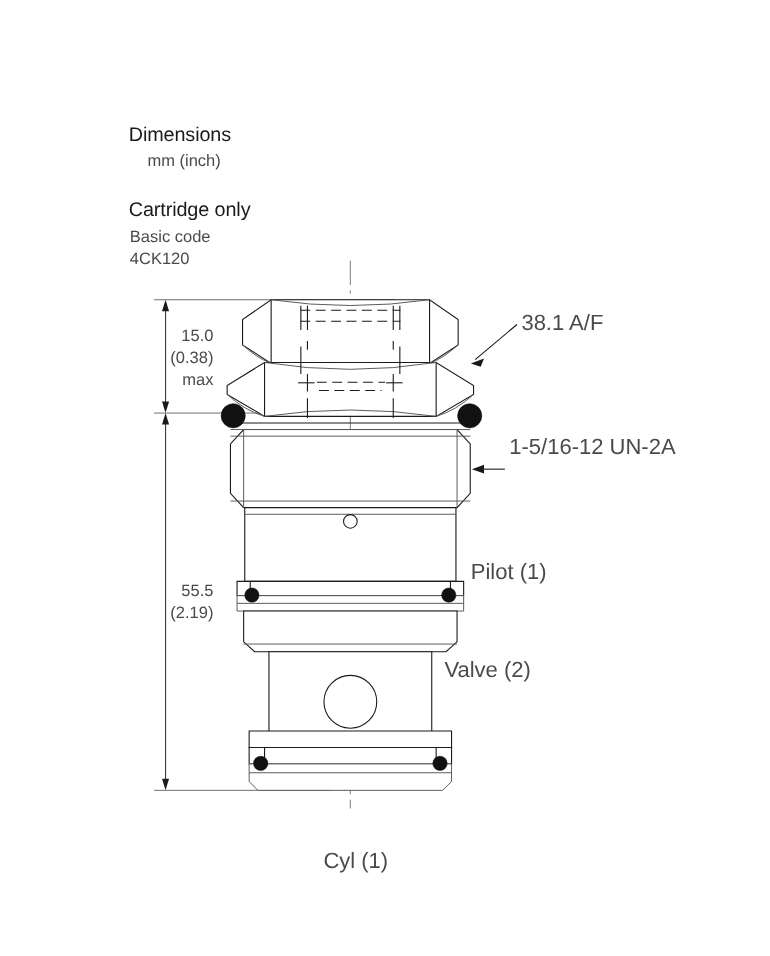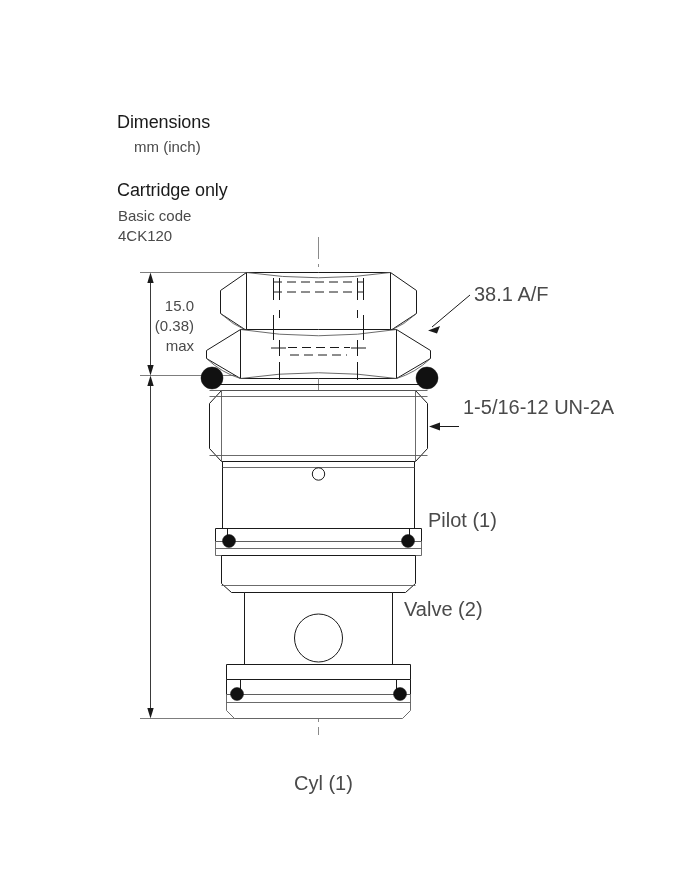--- a/index.html
+++ b/index.html
@@ -320,20 +320,24 @@
     </g>
 
   </svg>
 
   <div class="dimtext" id="dim-15">
     <div>15.0</div>
     <div>(0.38)</div>
     <div>max</div>
   </div>
 
+  <div class="dimtext" id="dim-555">
+    <div>55.5</div>
+    <div>(2.19)</div>
+  </div>
 
   <div class="calltext" id="cl-af">38.1 A/F</div>
   <div class="calltext" id="cl-thread">1-5/16-12 UN-2A</div>
   <div class="calltext" id="cl-pilot">Pilot (1)</div>
   <div class="calltext" id="cl-valve">Valve (2)</div>
   <div class="calltext" id="cl-cyl">Cyl (1)</div>
 
 </div>
 
 </body></html>

